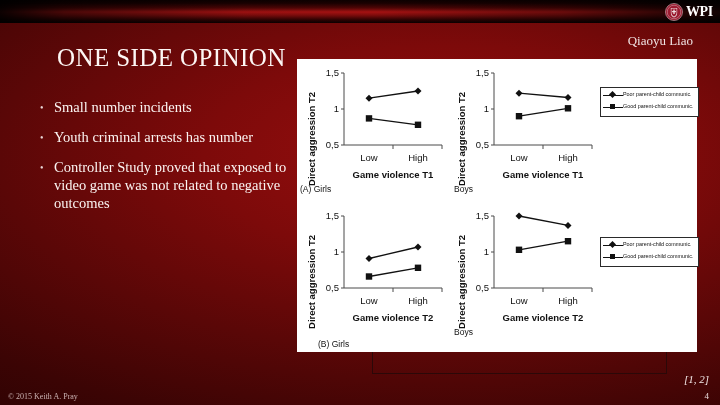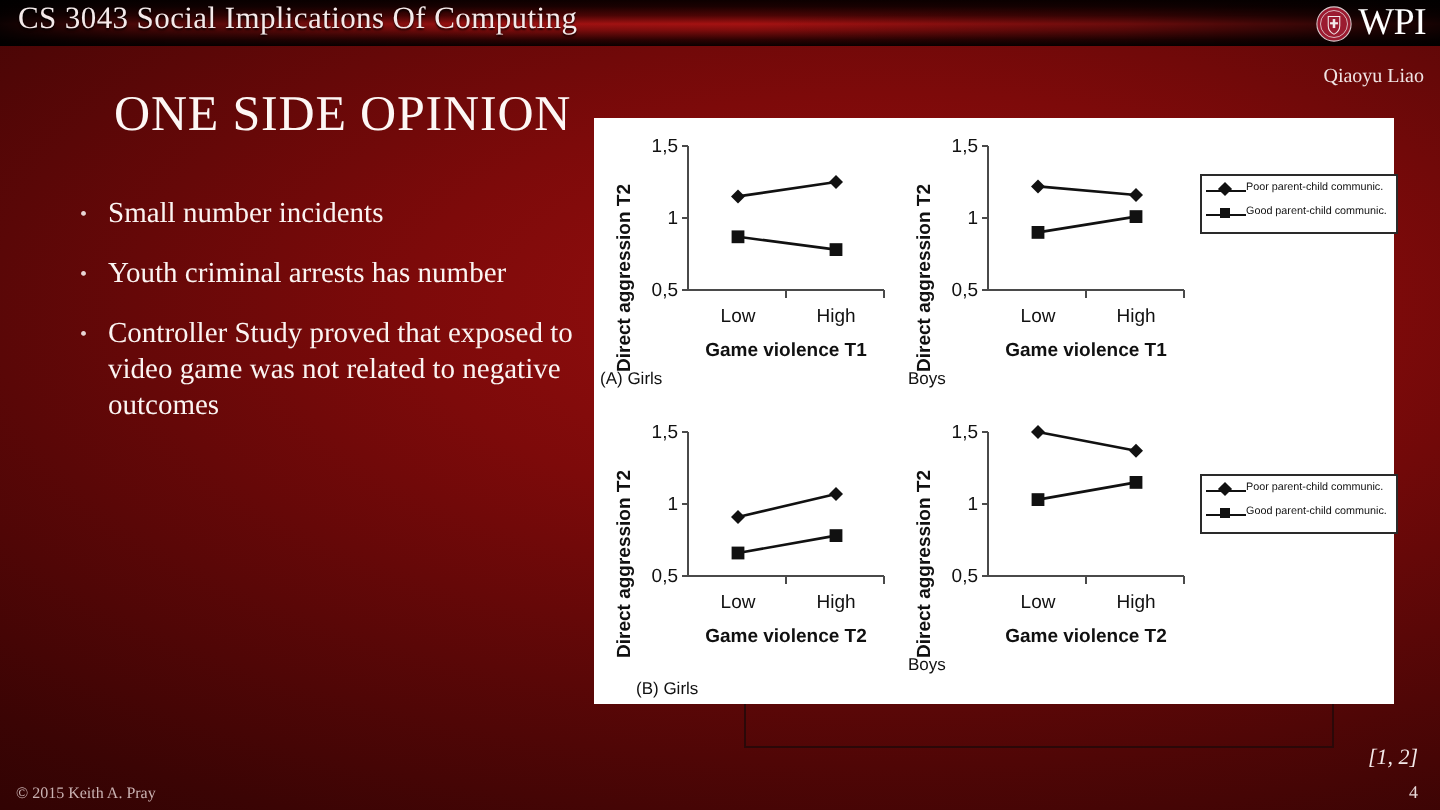--- a/index.html
+++ b/index.html
@@ -55,31 +55,31 @@
     align-items: center;
     gap: 3px;
     z-index: 3;
   }
   #wpi-seal {
     width: 18px; height: 18px;
     flex: 0 0 auto;
   }
   #wpi-word {
     font-family: "Liberation Serif", serif;
-    font-size: 19px;
-    font-weight: normal;
+    font-size: 14px;
+    font-weight: bold;
     color: #ffffff;
     letter-spacing: -0.3px;
     line-height: 19px;
   }
   
   #author {
     position: absolute;
-    right: 8px; top: 33px;
-    font-size: 10px;
+    right: 27px; top: 33px;
+    font-size: 13px;
     color: #f0e4e4;
     z-index: 3;
     text-align: center;
   }
   
   #slide-title {
     position: absolute;
     left: 57px; top: 44px;
     font-size: 25px;
     color: #fdf7f5;
@@ -214,21 +214,20 @@
     color: #e8d8d8;
     z-index: 3;
   }
 </style>
 </head>
 <body>
 
 <div id="slide">
 
   <div id="header-bar"></div>
-  <div id="header-title">CS 3043 Social Implications Of Computing</div>
 
   <div id="wpi-logo">
     <svg id="wpi-seal" viewBox="0 0 40 40">
       <circle cx="20" cy="20" r="19" fill="#9b1b30"></circle>
       <circle cx="20" cy="20" r="19" fill="none" stroke="#d8c7cb" stroke-width="1.2"></circle>
       <circle cx="20" cy="20" r="15" fill="none" stroke="#e6d8dc" stroke-width="0.9"></circle>
       <path d="M13 11 L27 11 L27 22 Q27 29 20 32 Q13 29 13 22 Z" fill="#f2e9ea"></path>
       <path d="M14.2 12.2 L25.8 12.2 L25.8 22 Q25.8 28.2 20 30.7 Q14.2 28.2 14.2 22 Z" fill="#9b1b30"></path>
       <rect x="18.6" y="14.5" width="2.8" height="10" fill="#f2e9ea"></rect>
       <rect x="15.6" y="18" width="8.8" height="2.4" fill="#f2e9ea"></rect>

